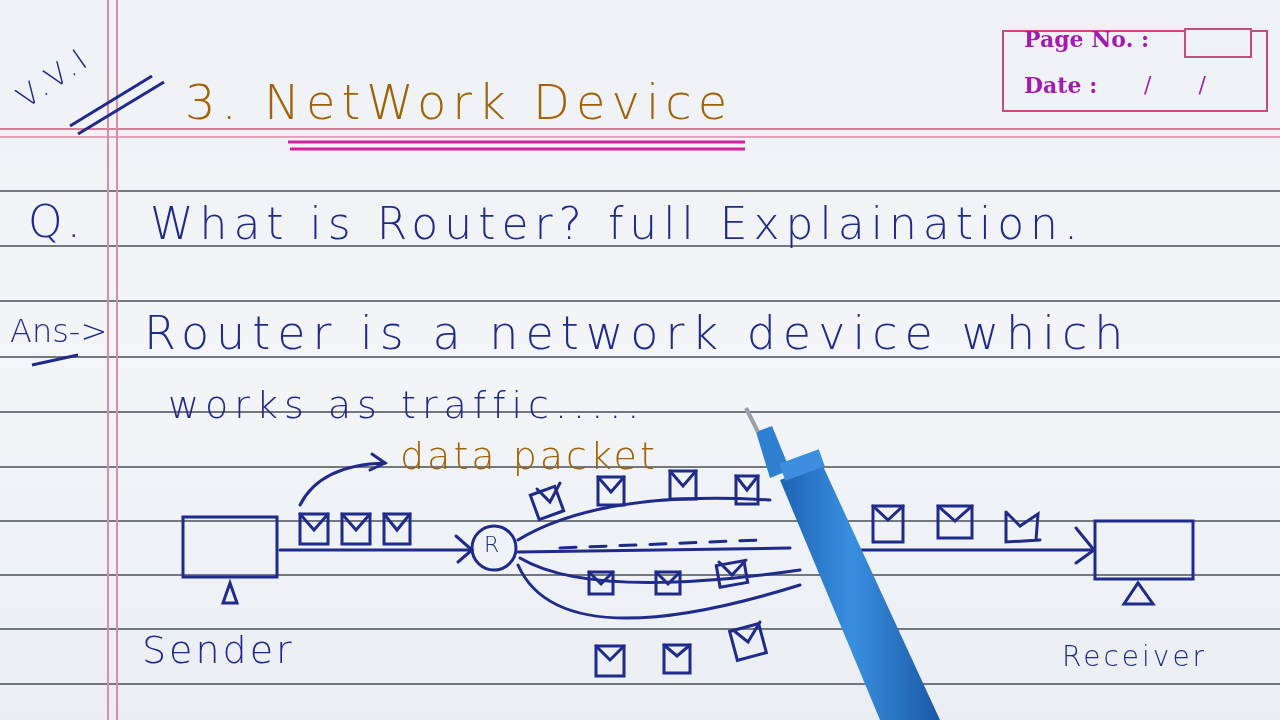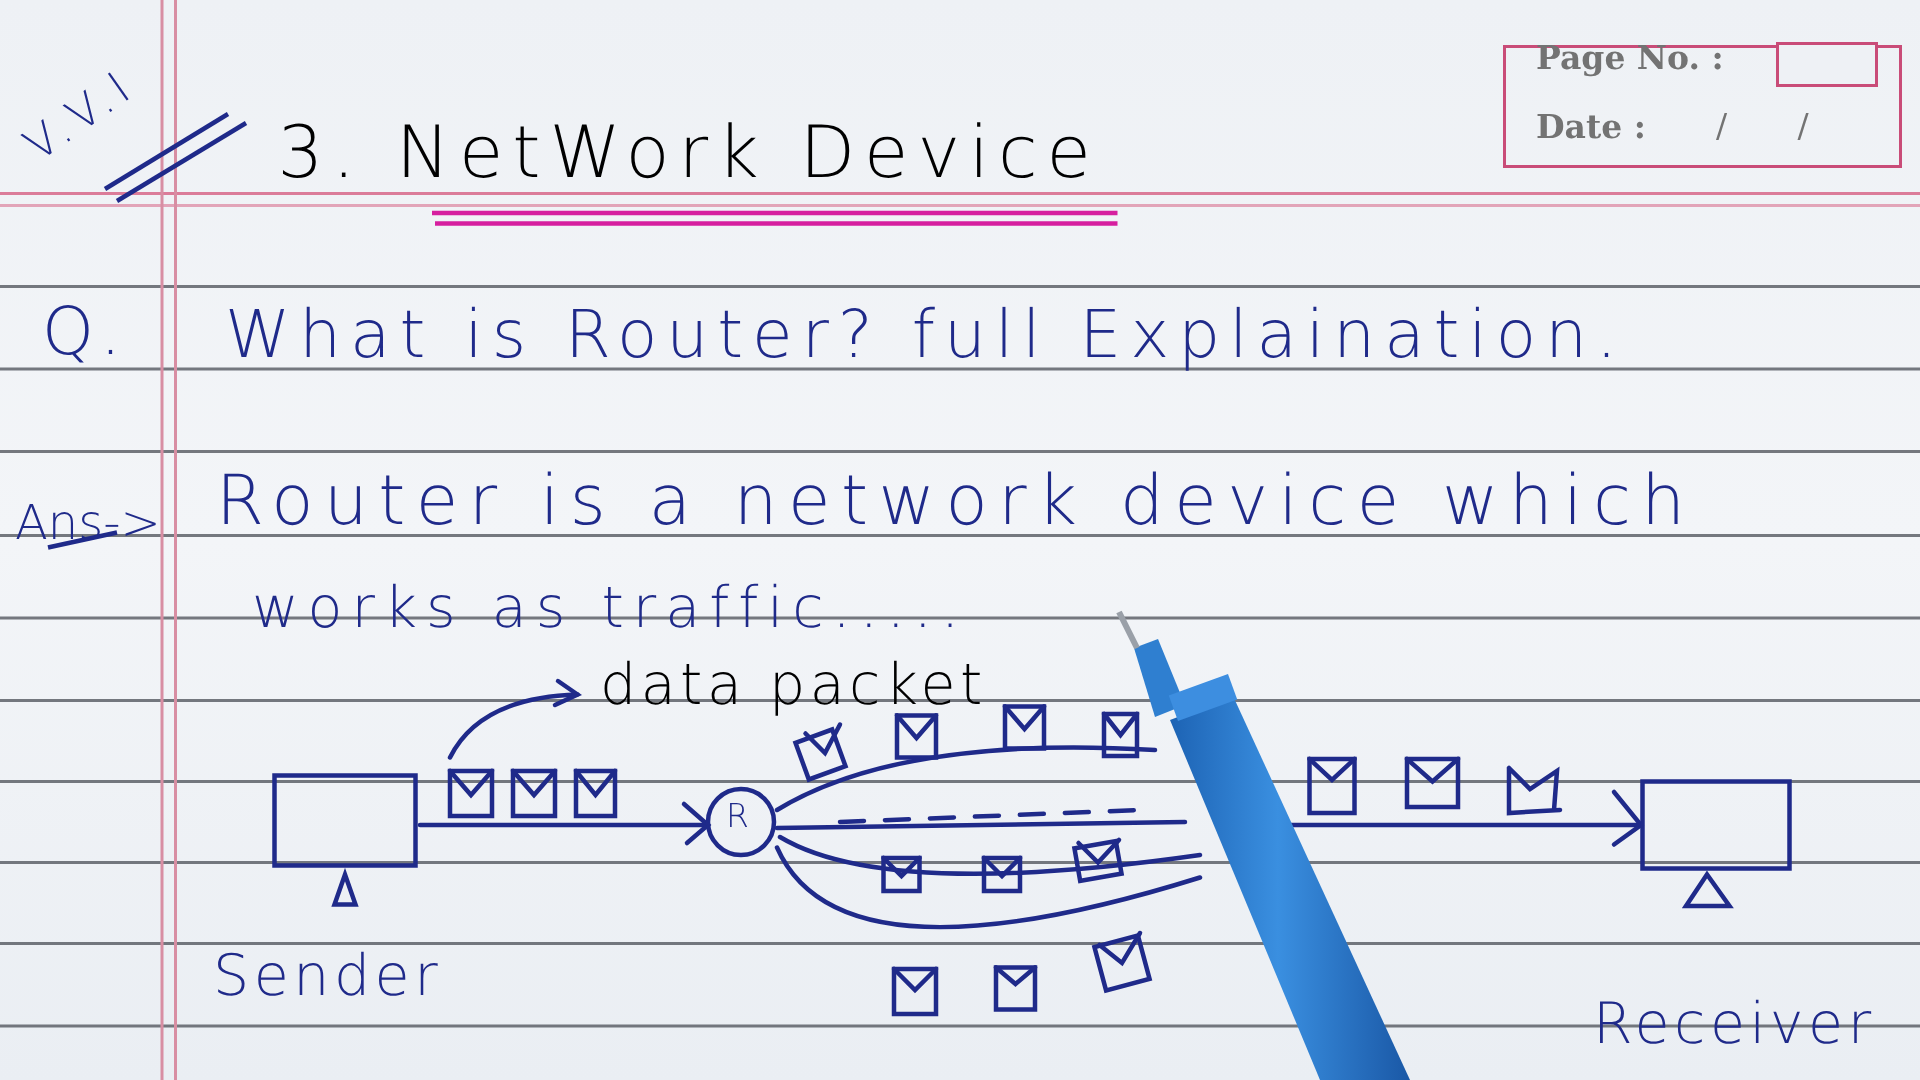--- a/index.html
+++ b/index.html
@@ -3,23 +3,23 @@
 <meta charset="utf-8">
 <style>
   html,body{margin:0;padding:0;}
   body{width:1280px;height:720px;overflow:hidden;background:#eef2f6;position:relative;
        font-family:"DejaVu Sans",sans-serif;}
   .paper{position:absolute;inset:0;background:linear-gradient(180deg,#eef1f5 0%,#f3f5f8 50%,#eaeef3 100%);}
   .rule{position:absolute;left:0;width:1280px;height:2px;background:#4a4d55;opacity:.75;}
   .rule.pink{background:#d86f8f;opacity:.9;height:2px;}
   .margin{position:absolute;top:0;height:720px;width:2px;background:#d88ea3;}
   .hand{position:absolute;color:#1f2a8a;font-family:"DejaVu Sans",sans-serif;white-space:nowrap;letter-spacing:4px;font-weight:300;}
-  .red{color:#000000;}
+  .red{color:#a16207;}
   .pagebox{position:absolute;left:1002px;top:30px;width:262px;height:78px;border:2px solid #c94c78;}
-  .pagebox .lbl{position:absolute;left:20px;color:#737373;font-family:"DejaVu Serif",serif;font-weight:bold;font-size:22px;}
+  .pagebox .lbl{position:absolute;left:20px;color:#a21caf;font-family:"DejaVu Serif",serif;font-weight:bold;font-size:22px;}
   .pagebox .pn-field{position:absolute;left:180px;top:-4px;width:64px;height:26px;border:2px solid #c94c78;background:#eef1f5;}
   svg{position:absolute;left:0;top:0;}
   .pen{position:absolute;}
 </style>
 </head>
 <body>
 
 <div class="paper"></div>
 
 <div class="rule pink" style="top:128px"></div>
@@ -52,21 +52,21 @@
 
 <div class="hand red" style="left:185px;top:74px;font-size:48px;letter-spacing:6px;">3. NetWork Device</div>
 <svg width="1280" height="720">
   <line x1="288" y1="142" x2="745" y2="142" stroke="#d61f9f" stroke-width="3"></line>
   <line x1="290" y1="149" x2="745" y2="149" stroke="#d61f9f" stroke-width="3"></line>
 </svg>
 
 <div class="hand" style="left:28px;top:196px;font-size:44px;">Q.</div>
 <div class="hand" style="left:150px;top:198px;font-size:44px;letter-spacing:6px;">What is Router? full Explaination.</div>
 
-<div class="hand" style="left:10px;top:312px;font-size:32px;letter-spacing:0px;margin-top:17px;">Ans-&gt;</div>
+<div class="hand" style="left:10px;top:312px;font-size:32px;letter-spacing:0px;">Ans-&gt;</div>
 <svg width="1280" height="720">
   <line x1="32" y1="365" x2="78" y2="355" stroke="#1f2a8a" stroke-width="3"></line>
 </svg>
 <div class="hand" style="left:144px;top:306px;font-size:46px;letter-spacing:7px;">Router is a network device which</div>
 <div class="hand" style="left:168px;top:368px;font-size:38px;letter-spacing:6px;margin-top:15px;">works as traffic.....</div>
 
 <div class="hand red" style="left:400px;top:434px;font-size:38px;letter-spacing:3px;">data packet</div>
 
 <svg width="1280" height="720" fill="none" stroke="#1f2a8a" stroke-width="3" stroke-linecap="round">
 
@@ -130,21 +130,21 @@
     <path d="M938 506 L955 521 L972 506"></path>
   <path d="M1006 512 L1006 542 L1040 540 M1006 512 L1020 526 L1038 514 L1036 540"></path>
 
   <g>
     <rect x="1095" y="521" width="98" height="58"></rect>
     <polygon points="1124,604 1153,604 1138,583"></polygon>
   </g>
 </svg>
 
 <div class="hand" style="left:142px;top:628px;font-size:38px;letter-spacing:3px;">Sender</div>
-<div class="hand" style="left:1062px;top:660px;font-size:38px;letter-spacing:3px;">Receiver</div>
+<div class="hand" style="left:1062px;top:640px;font-size:28px;letter-spacing:3px;">Receiver</div>
 <div class="hand" style="left:484px;top:532px;font-size:22px;letter-spacing:0;">R</div>
 
 <svg class="pen" width="1280" height="720">
   <defs>
     <linearGradient id="pg" x1="0" y1="0" x2="1" y2="0">
       <stop offset="0" stop-color="#1d63b4"></stop>
       <stop offset="0.45" stop-color="#3a8fe0"></stop>
       <stop offset="1" stop-color="#1a58a6"></stop>
     </linearGradient>
   </defs>

